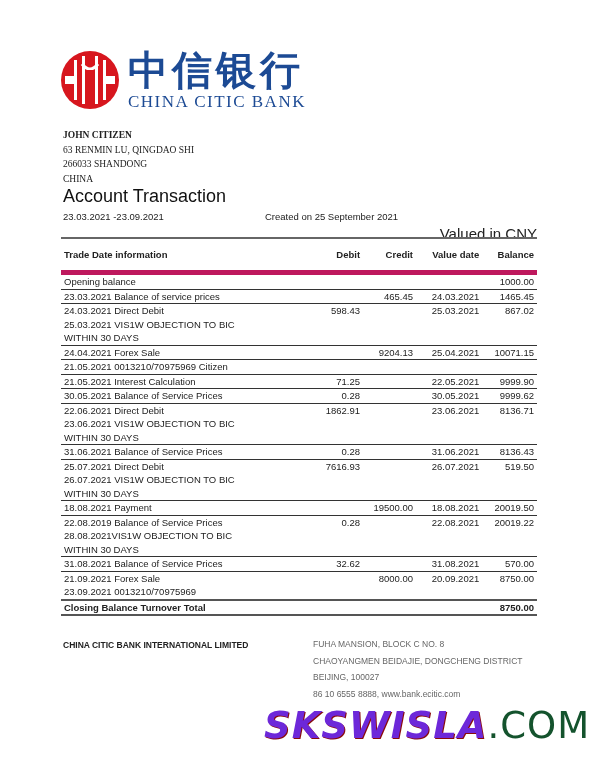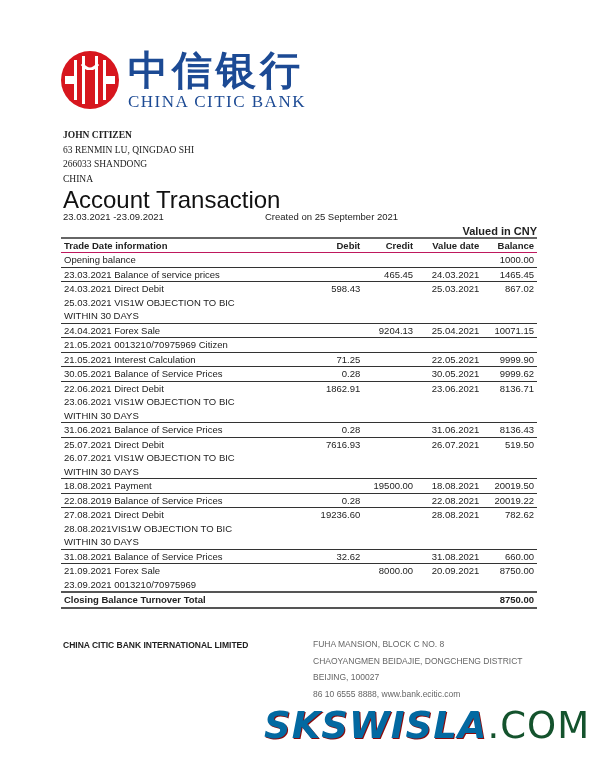--- a/index.html
+++ b/index.html
@@ -6,44 +6,44 @@
   body { width:601px; height:784px; position:relative; overflow:hidden; font-family:"Liberation Sans", sans-serif; color:#222; }
   .logo { position:absolute; left:60px; top:48px; height:66px; display:flex; align-items:flex-start; }
   .emblem { width:60px; height:60px; margin-top:2px; }
   .logo-text { margin-left:8px; }
   .logo-cn { font-family:"DejaVu Serif", serif; font-size:40px; font-weight:bold; color:#1c4a94; letter-spacing:4px; line-height:44px; }
   .logo-en { font-family:"Liberation Serif", serif; font-size:17px; color:#1c4a94; letter-spacing:1.5px; line-height:20px; }
 
   .addr { position:absolute; left:63px; top:128px; font-family:"Liberation Serif", serif; font-size:9.5px; color:#222; line-height:14.5px; }
   .addr .name { font-weight:bold; }
 
-  .title { position:absolute; left:63px; top:186px; font-size:24px; color:#111; }
+  .title { position:absolute; left:63px; top:186px; font-size:18px; color:#111; }
   .period { position:absolute; left:63px; top:211px; font-size:9.5px; }
   .created { position:absolute; left:265px; top:211px; font-size:9.5px; }
-  .valued { position:absolute; right:64px; top:225px; font-size:11px; font-weight:bold; }
+  .valued { position:absolute; right:64px; top:225px; font-size:15px; font-weight:normal; }
 
   table.tx { position:absolute; left:61px; top:237px; width:476px; border-collapse:collapse; font-size:9.5px; }
-  table.tx th { font-weight:bold; text-align:left; padding:0 3px; height:13px; border-top:2px solid #666; border-bottom:1px solid #be185d; }
+  table.tx th { font-weight:bold; text-align:left; padding:9px 3px; height:13px; border-top:2px solid #666; border-bottom:5px solid #be185d; }
   table.tx td { padding:0 3px; height:13.5px; line-height:13.5px; white-space:nowrap; }
   table.tx th.num, table.tx td.num { text-align:right; }
   table.tx tr.first td { border-top:1px solid #333;margin-left:32px; }
   table.tx tr.sep td { border-top:1px solid #333; }
   table.tx tr.total td { font-weight:bold; border-top:2px solid #555; border-bottom:2px solid #555; }
   .c-desc { width:240px; }
   .c-debit { width:62px; }
   .c-credit { width:48px; }
   .c-vdate { width:62px; }
   .c-bal { width:50px; }
 
   .foot-left { position:absolute; left:63px; top:637px; font-size:8.5px; font-weight:bold; line-height:17px; }
   .foot-left .cn { font-family:"DejaVu Sans", sans-serif; font-size:8.5px; }
   .foot-right { position:absolute; left:313px; top:636px; font-size:8.5px; color:#666; line-height:16.5px; }
 
   .watermark { position:absolute; left:264px; top:704px; font-family:"DejaVu Sans", sans-serif; font-size:37px; font-weight:bold; letter-spacing:1px; }
-  .wm-red { color:#0369a1; font-style:italic; text-shadow:1px 1px 0 #8a0a0a; }
+  .wm-red { color:#6d28d9; font-style:italic; text-shadow:1px 1px 0 #8a0a0a; }
   .wm-blue { color:#14532d; font-weight:normal; }
 </style>
 </head>
 <body>
 
 <div class="logo">
   <svg class="emblem" viewBox="0 0 60 60">
     <circle cx="30" cy="30" r="29" fill="#d7161e"></circle>
 
     <rect x="14" y="10" width="3" height="40" fill="#fff"></rect>
@@ -203,47 +203,40 @@
         <td class="c-vdate num">18.08.2021</td>
         <td class="c-bal num">20019.50</td>
       </tr>
       <tr class="sep">
         <td class="c-desc">22.08.2019 Balance of Service Prices</td>
         <td class="c-debit num">0.28</td>
         <td class="c-credit num"></td>
         <td class="c-vdate num">22.08.2021</td>
         <td class="c-bal num">20019.22</td>
       </tr>
-      <tr class="sep">
-        <td class="c-desc">27.08.2021 Direct Debit</td>
-        <td class="c-debit num">19236.60</td>
-        <td class="c-credit num"></td>
-        <td class="c-vdate num">28.08.2021</td>
-        <td class="c-bal num">782.62</td>
-      </tr>
       <tr>
         <td class="c-desc">28.08.2021VIS1W OBJECTION TO BIC</td>
         <td class="c-debit num"></td>
         <td class="c-credit num"></td>
         <td class="c-vdate num"></td>
         <td class="c-bal num"></td>
       </tr>
       <tr>
         <td class="c-desc">WITHIN 30 DAYS</td>
         <td class="c-debit num"></td>
         <td class="c-credit num"></td>
         <td class="c-vdate num"></td>
         <td class="c-bal num"></td>
       </tr>
       <tr class="sep">
         <td class="c-desc">31.08.2021 Balance of Service Prices</td>
         <td class="c-debit num">32.62</td>
         <td class="c-credit num"></td>
         <td class="c-vdate num">31.08.2021</td>
-        <td class="c-bal num">660.00</td>
+        <td class="c-bal num">570.00</td>
       </tr>
       <tr class="sep">
         <td class="c-desc">21.09.2021  Forex Sale</td>
         <td class="c-debit num"></td>
         <td class="c-credit num">8000.00</td>
         <td class="c-vdate num">20.09.2021</td>
         <td class="c-bal num">8750.00</td>
       </tr>
       <tr>
         <td class="c-desc">23.09.2021 0013210/70975969</td>

